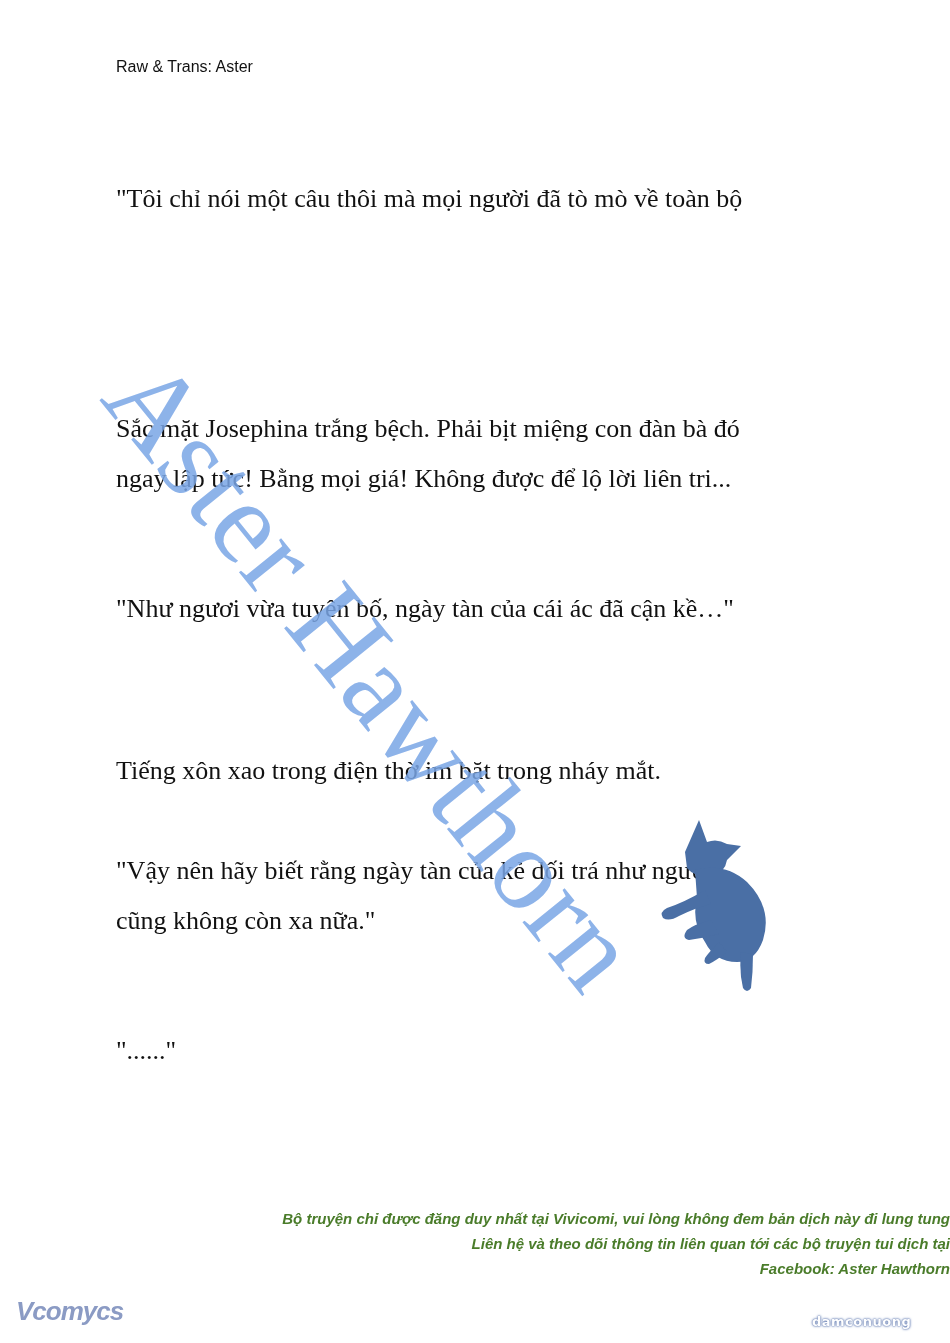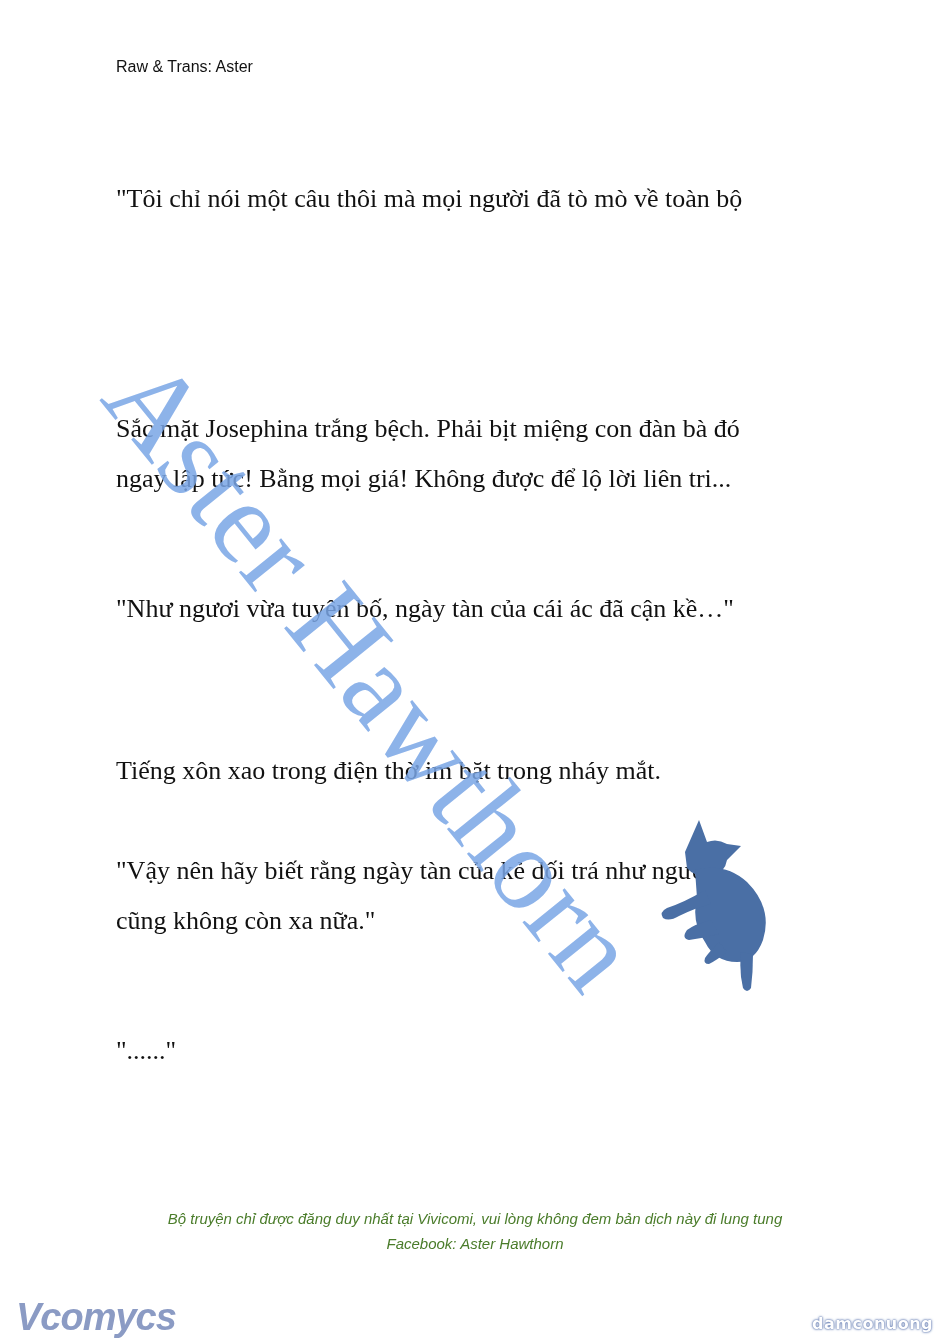--- a/index.html
+++ b/index.html
@@ -21,33 +21,33 @@
   .watermark {
     position: absolute; left: 120px; top: 520px;
     font-family: "Liberation Serif", serif; font-size: 118px;
     color: #7aa6e6; opacity: 0.85; white-space: nowrap;
     transform: rotate(51deg); transform-origin: 0 0;
     pointer-events: none; letter-spacing: 1px;
     -webkit-text-stroke: 0;
   }
   .cat { position: absolute; left: 655px; top: 812px; width: 120px; height: 180px; }
   .notice {
-    position: absolute; left: 0; top: 1206px; width: 950px; text-align: center;
-    font-family: "Liberation Sans", sans-serif; font-style: italic; font-weight: normal;
+    position: absolute; left: 0; top: 1206px; width: 950px; text-align: right;
+    font-family: "Liberation Sans", sans-serif; font-style: italic; font-weight: bold;
     font-size: 15px; color: #4a7c2a; line-height: 25px;
   }
   .logo-left {
     position: absolute; left: 16px; top: 1296px;
     font-family: "Liberation Sans", sans-serif; font-style: italic; font-weight: bold;
-    font-size: 38px; color: #8b9bc4; letter-spacing: -1px;
+    font-size: 26px; color: #8b9bc4; letter-spacing: -1px;
   }
   .logo-right {
     position: absolute; left: 812px; top: 1314px;
     font-family: "DejaVu Sans", sans-serif; font-weight: bold;
-    font-size: 16px; color: #ffffff; letter-spacing: 0.5px;
+    font-size: 13px; color: #ffffff; letter-spacing: 0.5px;
     text-shadow: 0 0 3px #6f86b8, 0 0 2px #6f86b8, 0 0 1px #6f86b8;
   }
 </style>
 </head>
 <body>
 
 <div class="page">
 
   <div class="header">Raw &amp; Trans: Aster</div>
 
@@ -88,19 +88,20 @@
       <path d="M56 108 Q40 112 32 118 Q26 126 34 128 Q48 126 64 122 Z"></path>
 
       <path d="M64 130 Q54 140 50 146 Q48 152 54 152 Q62 148 72 140 Z"></path>
 
       <path d="M86 140 Q84 160 88 176 Q92 182 96 176 Q98 160 98 142 Z"></path>
     </g>
   </svg>
 
   <div class="notice">
     <div>Bộ truyện chỉ được đăng duy nhất tại Vivicomi, vui lòng không đem bản dịch này đi lung tung</div>
+    <div>Liên hệ và theo dõi thông tin liên quan tới các bộ truyện tui dịch tại</div>
     <div>Facebook: Aster Hawthorn</div>
   </div>
 
   <div class="logo-left">Vcomycs</div>
   <div class="logo-right">damconuong</div>
 
 </div>
 
 </body></html>

